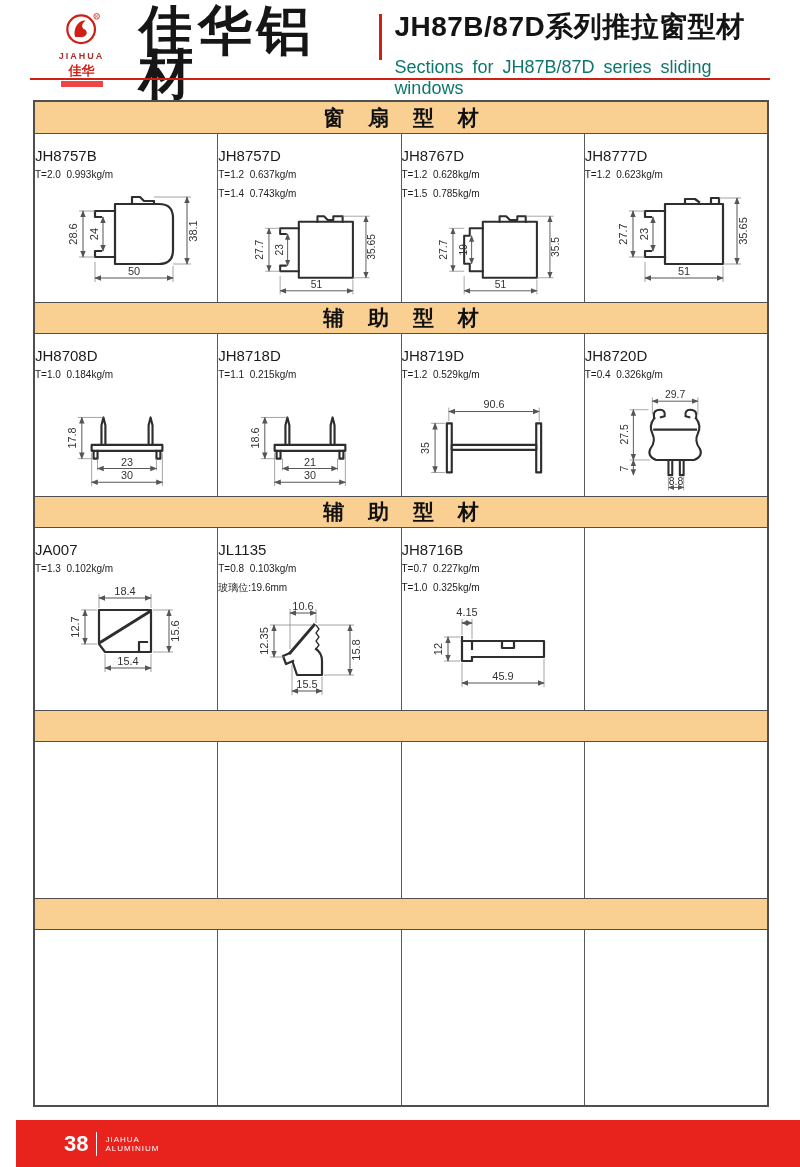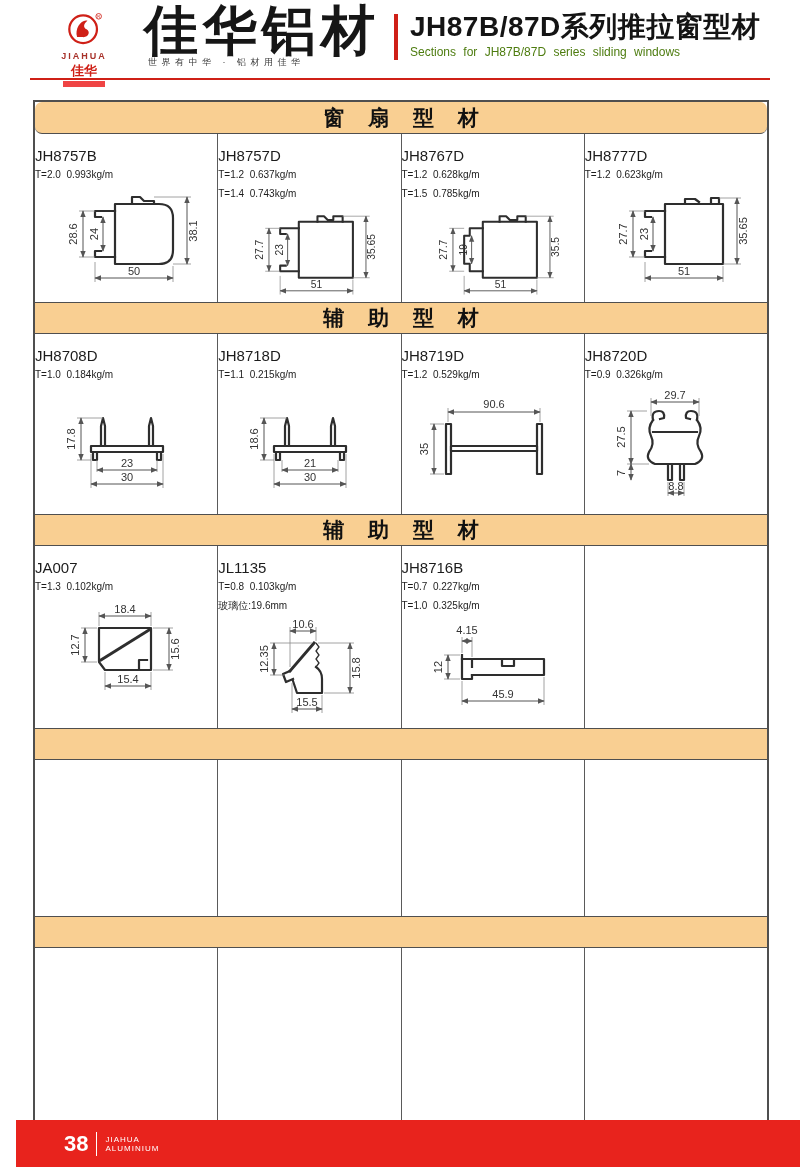--- a/index.html
+++ b/index.html
@@ -11,33 +11,33 @@
   .hdr{position:absolute;left:28px;top:8px;width:744px;height:70px;display:flex;align-items:flex-start;}
   .logo{width:112px;display:flex;flex-direction:column;align-items:center;padding-top:4px;}
   .logo-en{font-size:9px;font-weight:bold;letter-spacing:2px;color:#a8322a;margin-top:1px;}
   .logo-cn{font-size:13px;font-weight:bold;color:#cf2017;border-bottom:6px solid #ef4444;padding:0 8px 1px 8px;margin-top:1px;}
   .brand-blk{margin-left:4px;display:flex;flex-direction:column;}
   .brand{font-size:54px;line-height:44px;font-weight:bold;letter-spacing:5px;color:#161616;}
   .slogan{font-size:9px;letter-spacing:4.5px;color:#3a3a3a;margin-top:4px;margin-left:4px;}
   .vdiv{width:4px;background:#cf2017;height:46px;margin:6px 12px 0 14px;align-self:flex-start;}
   .title-blk{padding-top:4px;}
   .title{font-size:28px;line-height:30px;font-weight:bold;color:#141414;letter-spacing:0.5px;}
-  .subtitle{font-size:12px;color:#4d7c0f;margin-top:3px;word-spacing:4px;}
+  .subtitle{font-size:18px;color:#0f766e;margin-top:15px;word-spacing:4px;}
   .toprule{position:absolute;left:30px;top:78px;width:740px;height:2px;background:#cf2017;}
 
   
   .ptable{position:absolute;left:33px;top:100px;width:736px;border:2px solid #4f4f4f;background:#fff;}
   .band{height:32px;background:#f9cf92;border-top:1px solid #4f4f4f;border-bottom:1px solid #4f4f4f;
         display:flex;align-items:center;justify-content:center;
         font-size:21px;font-weight:bold;letter-spacing:9px;text-indent:9px;color:#111;}
-  .band.first{border-top:none;border-radius:7px;}
+  .band.first{border-top:none;}
   .prow{display:flex;width:100%;}
   .pcell{flex:1 1 0;border-right:1px solid #5a5a5a;display:flex;flex-direction:column;align-items:flex-start;padding-top:12px;overflow:hidden;}
   .pcell:last-child{border-right:none;}
-  .r1{height:168px;} .r2{height:180px;} .r3{height:182px;} .r4{height:156px;} .r5{height:175px;}
+  .r1{height:168px;} .r2{height:162px;} .r3{height:182px;} .r4{height:156px;} .r5{height:175px;}
   .model{font-size:15px;line-height:19px;color:#1c1c1c;text-align:center;}
   .spec{font-size:10px;line-height:19px;color:#1c1c1c;text-align:center;white-space:pre;}
   .spec:empty{display:none;}
   .draw{margin-top:2px;}
 
   
   .p{stroke:#2e2e2e;stroke-width:2.2;fill:none;stroke-linejoin:round;stroke-linecap:square;}
   .pf{stroke:#2e2e2e;stroke-width:2.2;fill:#fff;stroke-linejoin:round;}
   .pt{stroke:#2e2e2e;stroke-width:3;fill:none;stroke-linecap:square;}
   .sr{stroke:#2e2e2e;stroke-width:1.3;fill:none;}
@@ -224,21 +224,21 @@
           <path class="e" d="M46,36 V22 M138,36 V22 M42,38 H28 M42,88 H28"></path>
           <line class="dl" x1="46" y1="26" x2="138" y2="26" marker-start="url(#arw)" marker-end="url(#arw)"></line>
           <line class="dl" x1="32" y1="38" x2="32" y2="88" marker-start="url(#arw)" marker-end="url(#arw)"></line>
           <text class="dt" text-anchor="middle" x="92" y="22">90.6</text>
           <text class="dt" text-anchor="middle" transform="rotate(-90 26,63)" x="26" y="63">35</text>
         </svg>
       </div>
 
       <div class="pcell">
         <div class="model">JH8720D</div>
-        <div class="spec">T=0.9  0.326kg/m</div>
+        <div class="spec">T=0.4  0.326kg/m</div>
         <svg class="draw" width="184" height="116" viewBox="0 0 184 116">
           <path class="p" d="M68,34 Q62,42 66,50 Q70,58 64,66 Q60,74 70,78 H110 Q120,74 116,66 Q110,58 114,50 Q118,42 112,34"></path>
           <path class="p" d="M68,34 q-2,-9 6,-9 q6,0 5,7 l-4,1 M112,34 q2,-9 -6,-9 q-6,0 -5,7 l4,1"></path>
           <path class="p" d="M68,46 H112"></path>
           <rect class="pf" x="83" y="78" width="4" height="16"></rect>
           <rect class="pf" x="95" y="78" width="4" height="16"></rect>
           <path class="e" d="M66,30 V12 M114,30 V12 M62,25 H42 M64,78 H42 M83,96 V110 M99,96 V110"></path>
           <line class="dl" x1="66" y1="16" x2="114" y2="16" marker-start="url(#arw)" marker-end="url(#arw)"></line>
           <line class="dl" x1="46" y1="25" x2="46" y2="78" marker-start="url(#arw)" marker-end="url(#arw)"></line>
           <line class="dl" x1="46" y1="78" x2="46" y2="94" marker-start="url(#arw)" marker-end="url(#arw)"></line>

